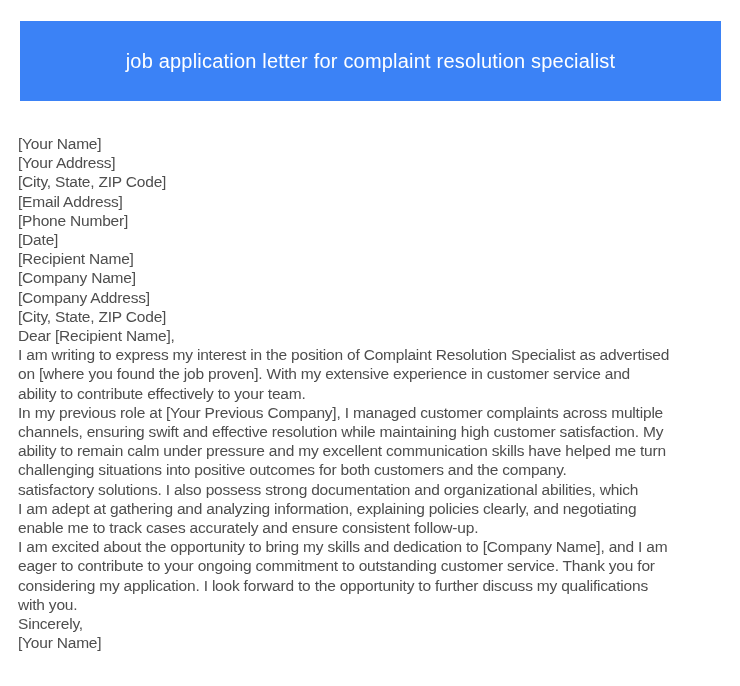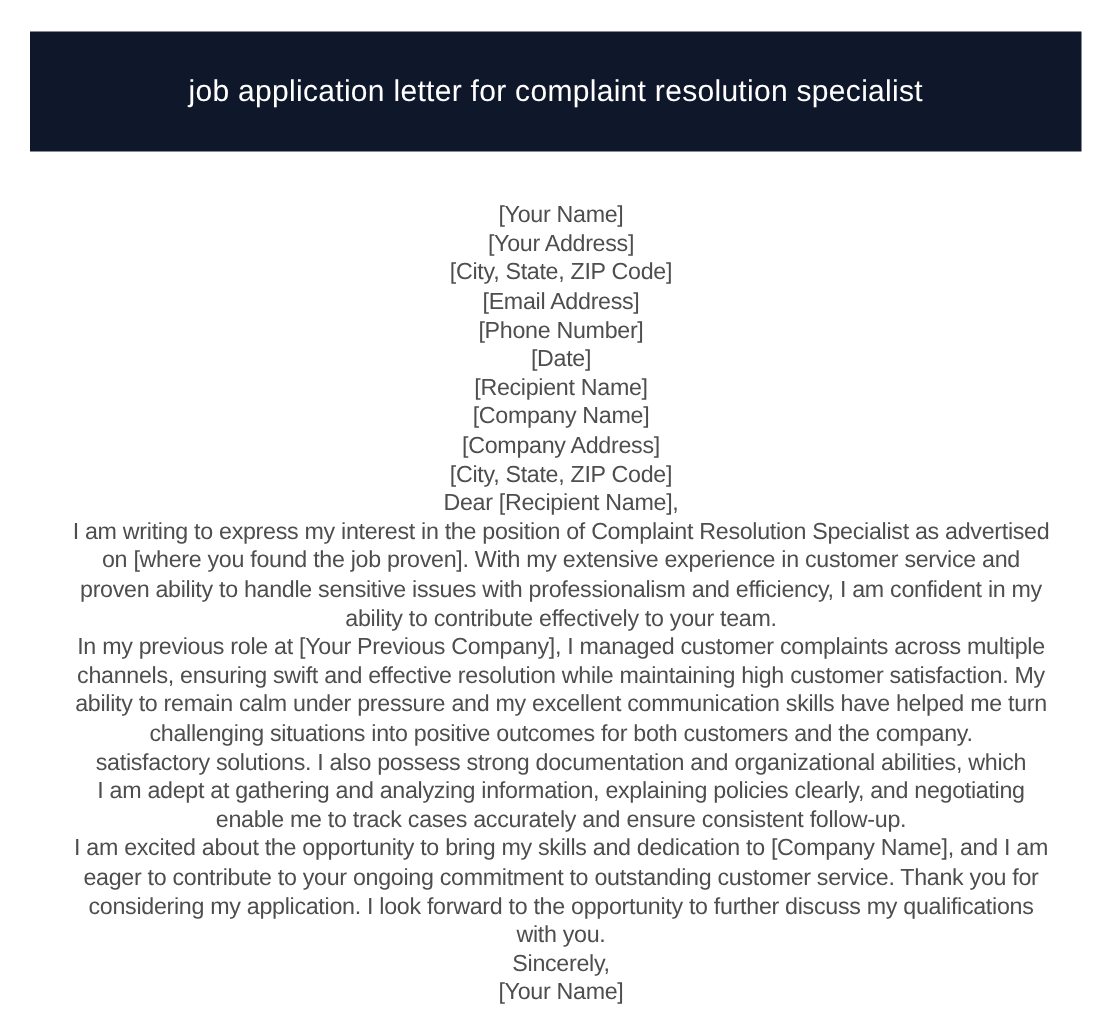--- a/index.html
+++ b/index.html
@@ -36,45 +36,43 @@
     position: absolute;
     left: 18px;
     top: 134px;
     width: 712px;
     font-size: 15.5px;
     line-height: 19.2px;
     letter-spacing: -0.2px;
   }
   .letter .line {
     white-space: pre;
-    text-align: center;
   }
 </style>
 </head>
 <body>
 
 <div class="page">
-  <div class="banner" style="background-color: #0f172a; color: rgb(255, 255, 255);">
+  <div class="banner" style="background-color: #3b82f6; color: rgb(255, 255, 255);">
     <h1>job application letter for complaint resolution specialist</h1>
   </div>
   <div class="letter" style="color: rgb(78, 78, 78);">
       <div class="line">[Your Name]</div>
       <div class="line">[Your Address]</div>
       <div class="line">[City, State, ZIP Code]</div>
       <div class="line">[Email Address]</div>
       <div class="line">[Phone Number]</div>
       <div class="line">[Date]</div>
       <div class="line">[Recipient Name]</div>
       <div class="line">[Company Name]</div>
       <div class="line">[Company Address]</div>
       <div class="line">[City, State, ZIP Code]</div>
       <div class="line">Dear [Recipient Name],</div>
       <div class="line">I am writing to express my interest in the position of Complaint Resolution Specialist as advertised</div>
       <div class="line">on [where you found the job proven]. With my extensive experience in customer service and</div>
-      <div class="line">proven ability to handle sensitive issues with professionalism and efficiency, I am confident in my</div>
       <div class="line">ability to contribute effectively to your team.</div>
       <div class="line">In my previous role at [Your Previous Company], I managed customer complaints across multiple</div>
       <div class="line">channels, ensuring swift and effective resolution while maintaining high customer satisfaction. My</div>
       <div class="line">ability to remain calm under pressure and my excellent communication skills have helped me turn</div>
       <div class="line">challenging situations into positive outcomes for both customers and the company.</div>
       <div class="line">satisfactory solutions. I also possess strong documentation and organizational abilities, which</div>
       <div class="line">I am adept at gathering and analyzing information, explaining policies clearly, and negotiating</div>
       <div class="line">enable me to track cases accurately and ensure consistent follow-up.</div>
       <div class="line">I am excited about the opportunity to bring my skills and dedication to [Company Name], and I am</div>
       <div class="line">eager to contribute to your ongoing commitment to outstanding customer service. Thank you for</div>

